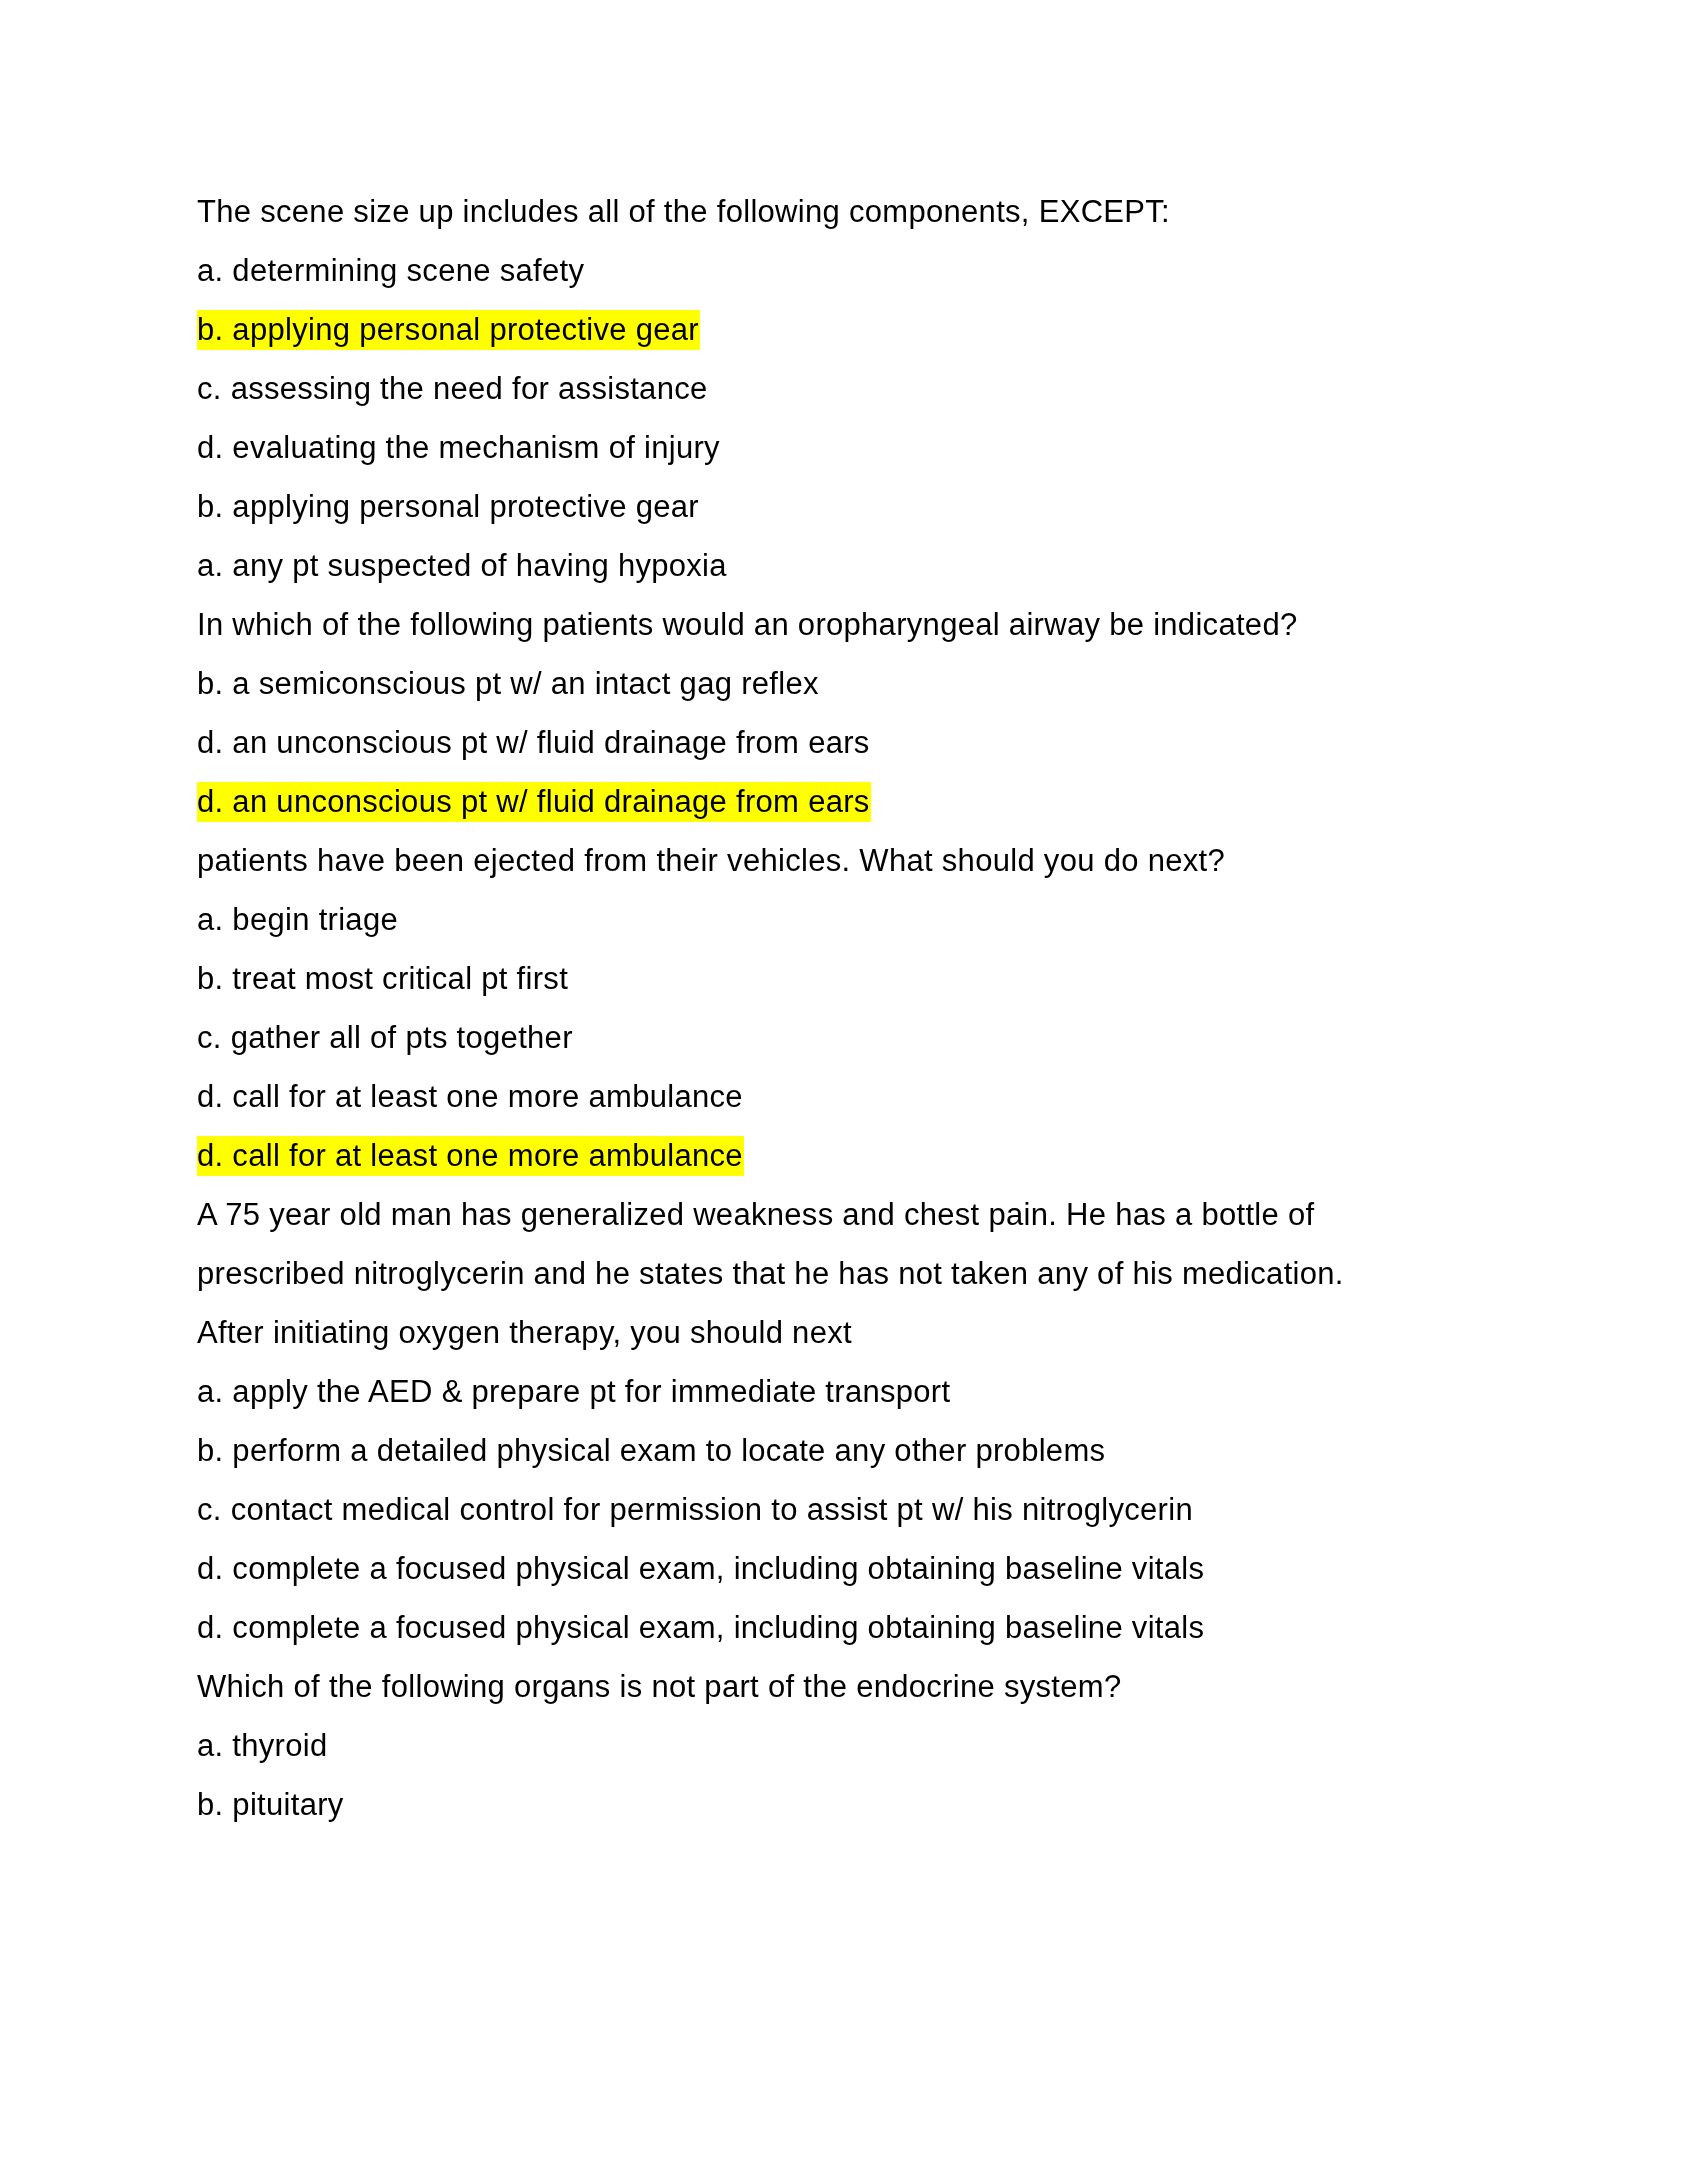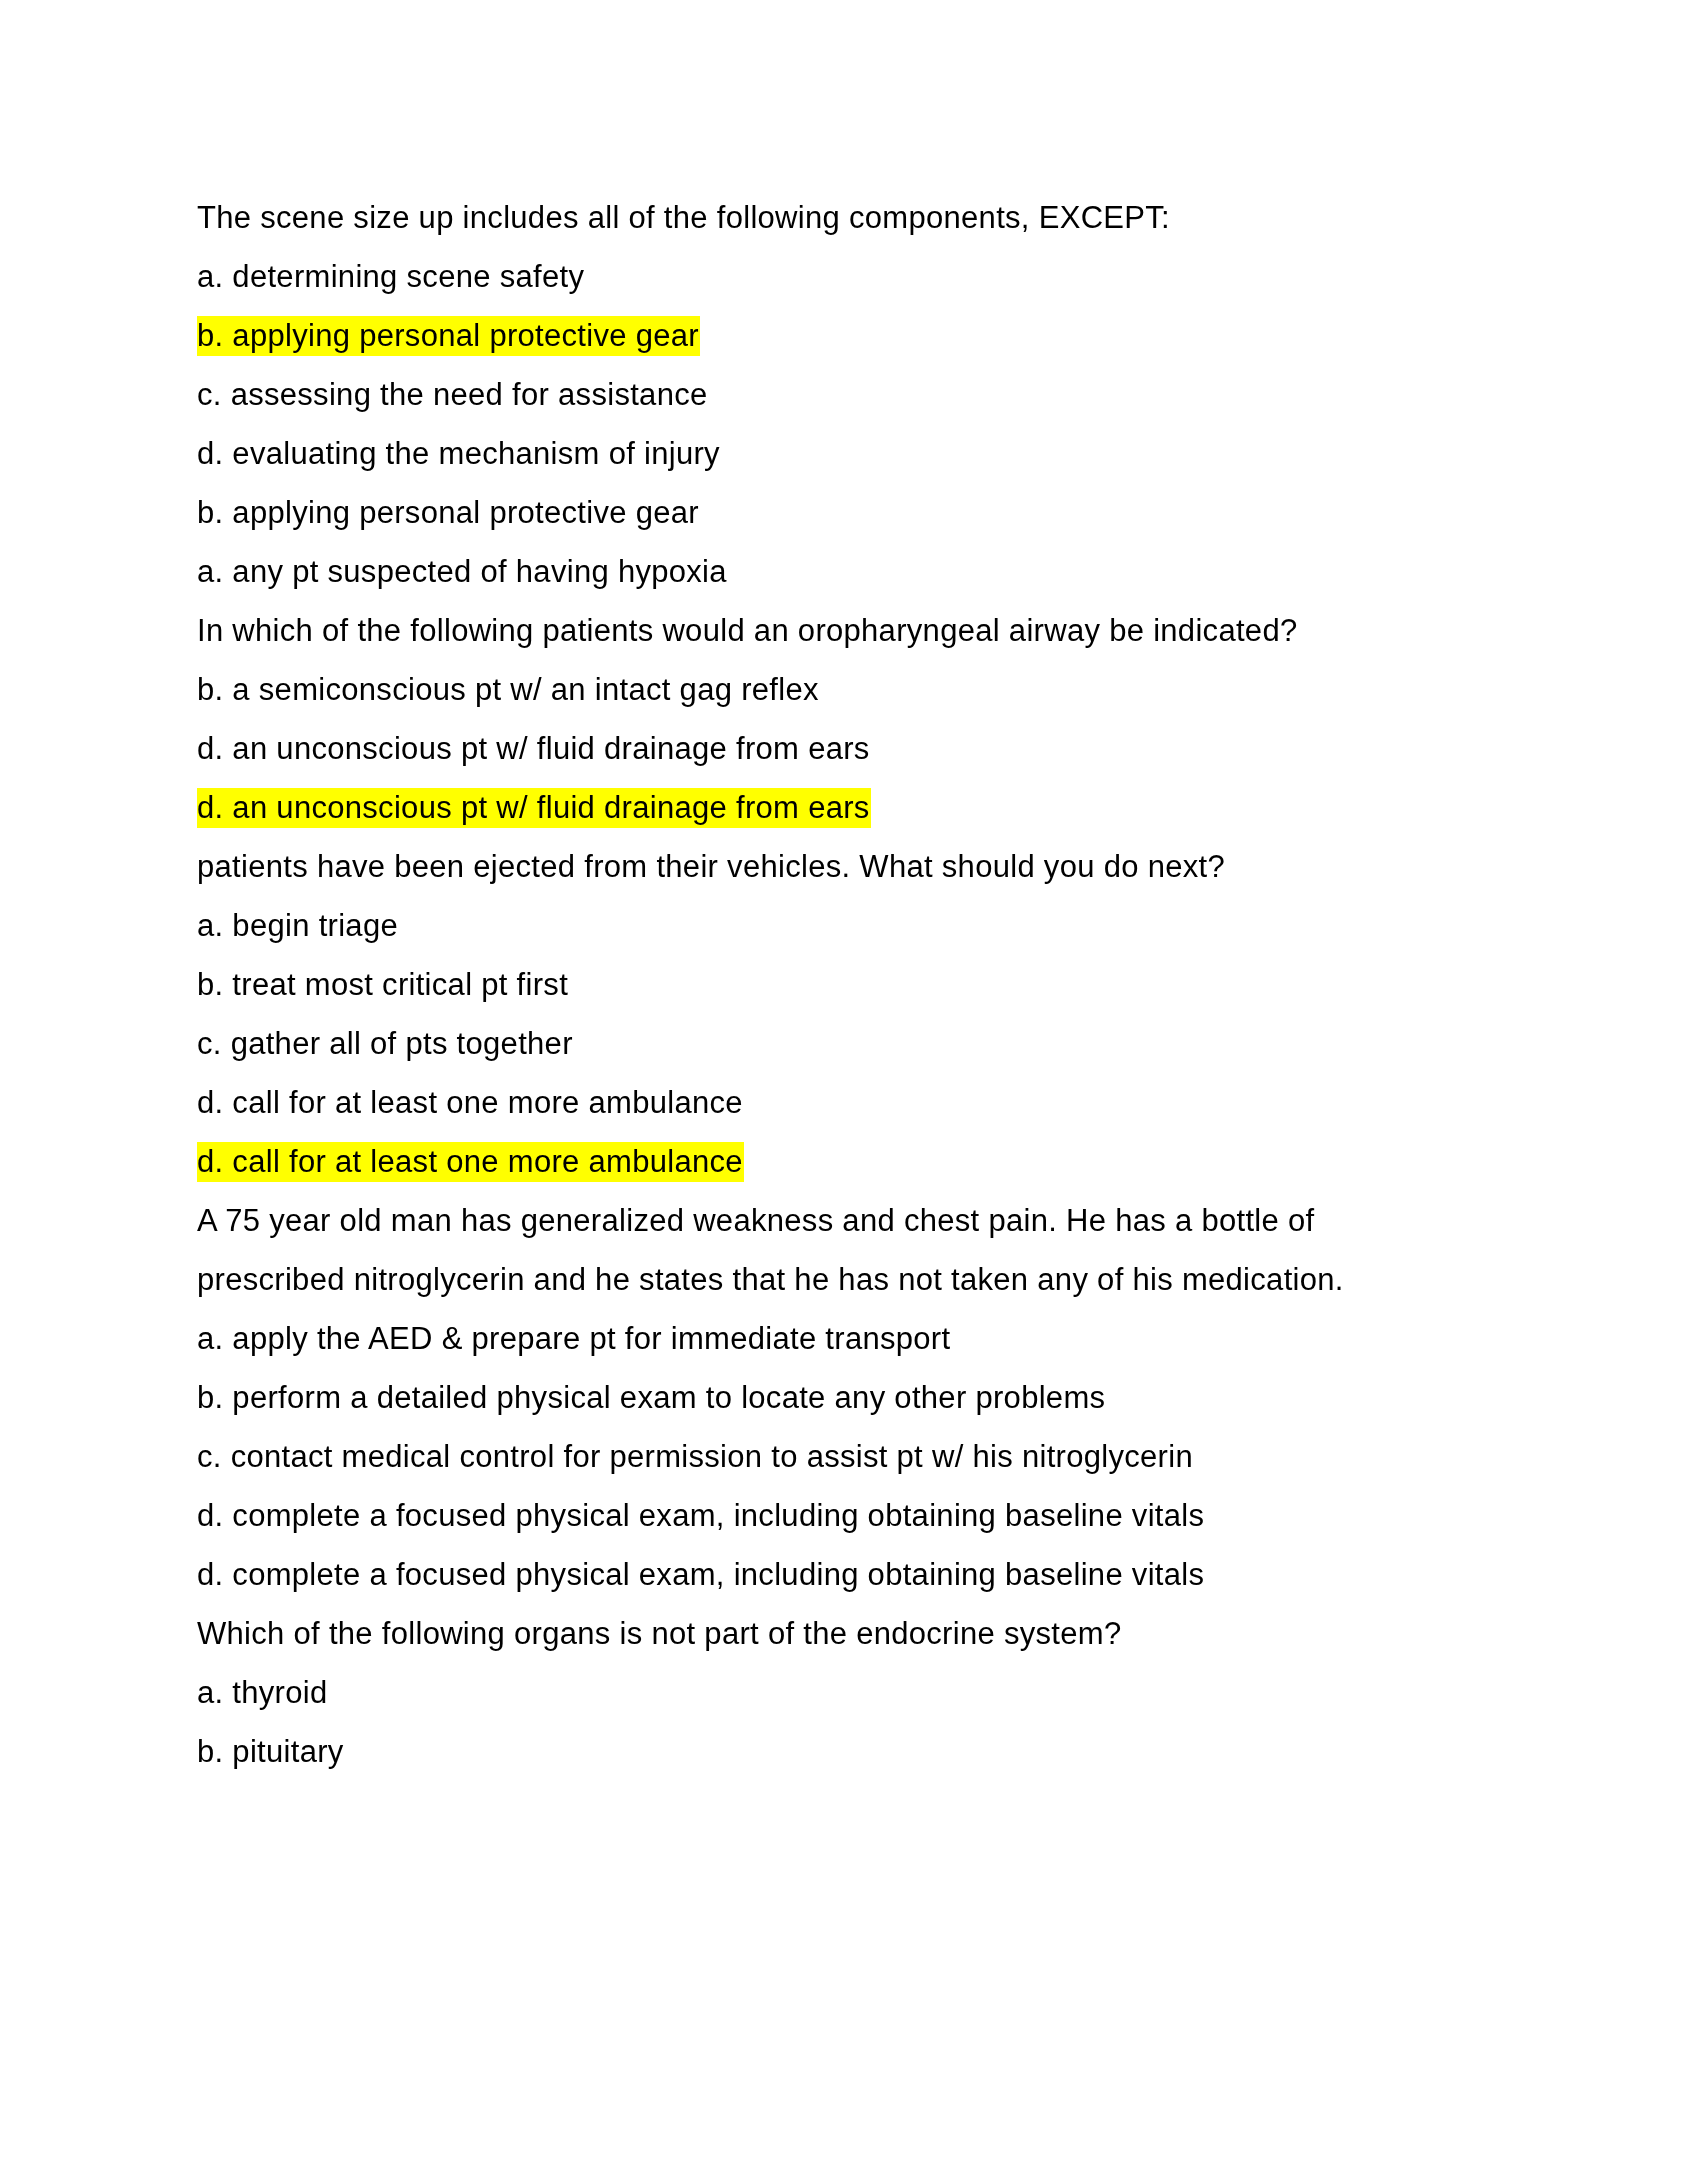--- a/index.html
+++ b/index.html
@@ -1,18 +1,18 @@
 <!DOCTYPE html>
 <html><head>
 <meta charset="utf-8">
 <style>
   html, body { margin: 0; padding: 0; background: #ffffff; }
   body { width: 1683px; height: 2178px; position: relative; overflow: hidden; }
   .page { position: absolute; left: 0; top: 0; width: 1683px; height: 2178px; background: #ffffff; }
-  .content { position: absolute; left: 197px; top: 198px; width: 1287px; }
+  .content { position: absolute; left: 197px; top: 192px; width: 1287px; }
   .line {
     height: 59px; line-height: 40px;
     font-family: "Liberation Sans", sans-serif;
     font-size: 31px; color: #000000; white-space: nowrap;
     letter-spacing: 0.3px;
   }
   .line span { display: inline-block; height: 40px; padding-right: 1px; }
   .line.hl span { background: #ffff00; }
 </style>
 </head>
@@ -32,20 +32,21 @@
     <div class="line"><span>d. an unconscious pt w/ fluid drainage from ears</span></div>
     <div class="line hl"><span>d. an unconscious pt w/ fluid drainage from ears</span></div>
     <div class="line"><span>patients have been ejected from their vehicles. What should you do next?</span></div>
     <div class="line"><span>a. begin triage</span></div>
     <div class="line"><span>b. treat most critical pt first</span></div>
     <div class="line"><span>c. gather all of pts together</span></div>
     <div class="line"><span>d. call for at least one more ambulance</span></div>
     <div class="line hl"><span>d. call for at least one more ambulance</span></div>
     <div class="line"><span>A 75 year old man has generalized weakness and chest pain. He has a bottle of</span></div>
     <div class="line"><span>prescribed nitroglycerin and he states that he has not taken any of his medication.</span></div>
+    <div class="line"><span>After initiating oxygen therapy, you should next</span></div>
     <div class="line"><span>a. apply the AED &amp; prepare pt for immediate transport</span></div>
     <div class="line"><span>b. perform a detailed physical exam to locate any other problems</span></div>
     <div class="line"><span>c. contact medical control for permission to assist pt w/ his nitroglycerin</span></div>
     <div class="line"><span>d. complete a focused physical exam, including obtaining baseline vitals</span></div>
     <div class="line"><span>d. complete a focused physical exam, including obtaining baseline vitals</span></div>
     <div class="line"><span>Which of the following organs is not part of the endocrine system?</span></div>
     <div class="line"><span>a. thyroid</span></div>
     <div class="line"><span>b. pituitary</span></div>
   </div>
 </div>

